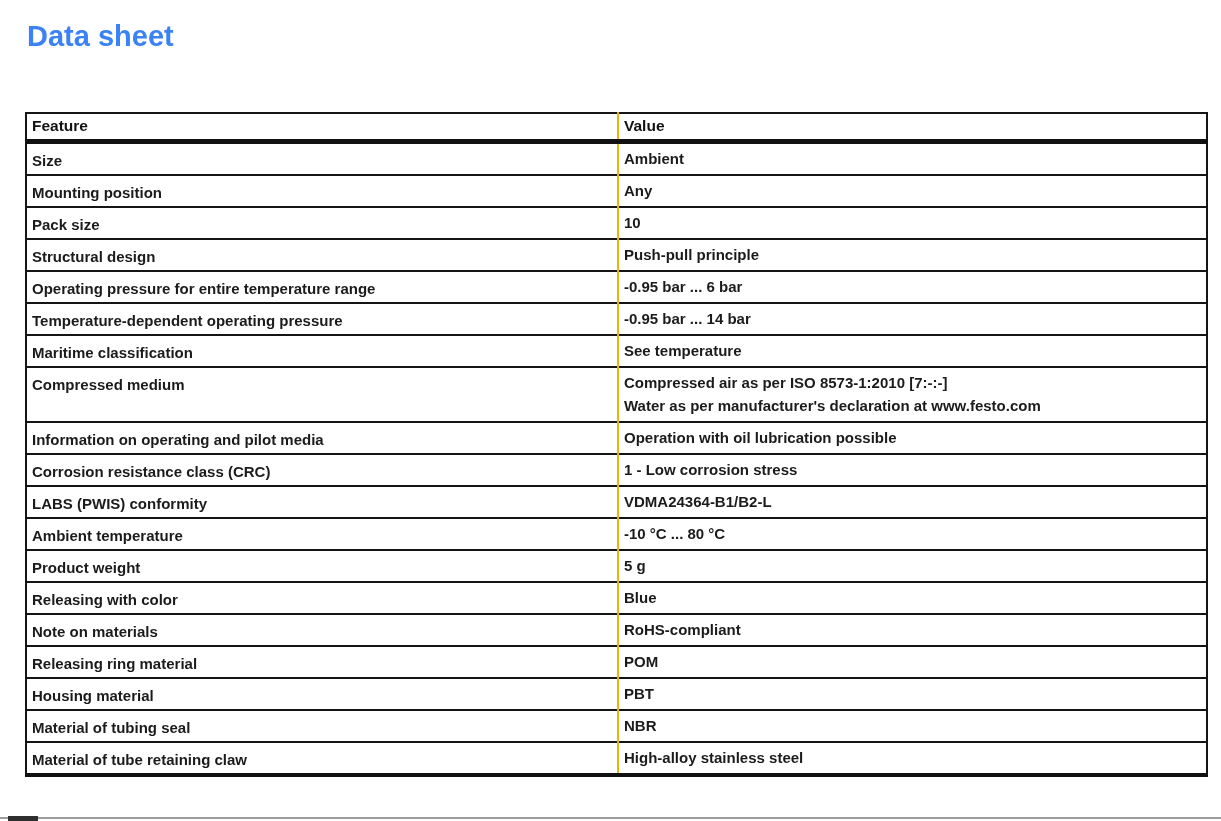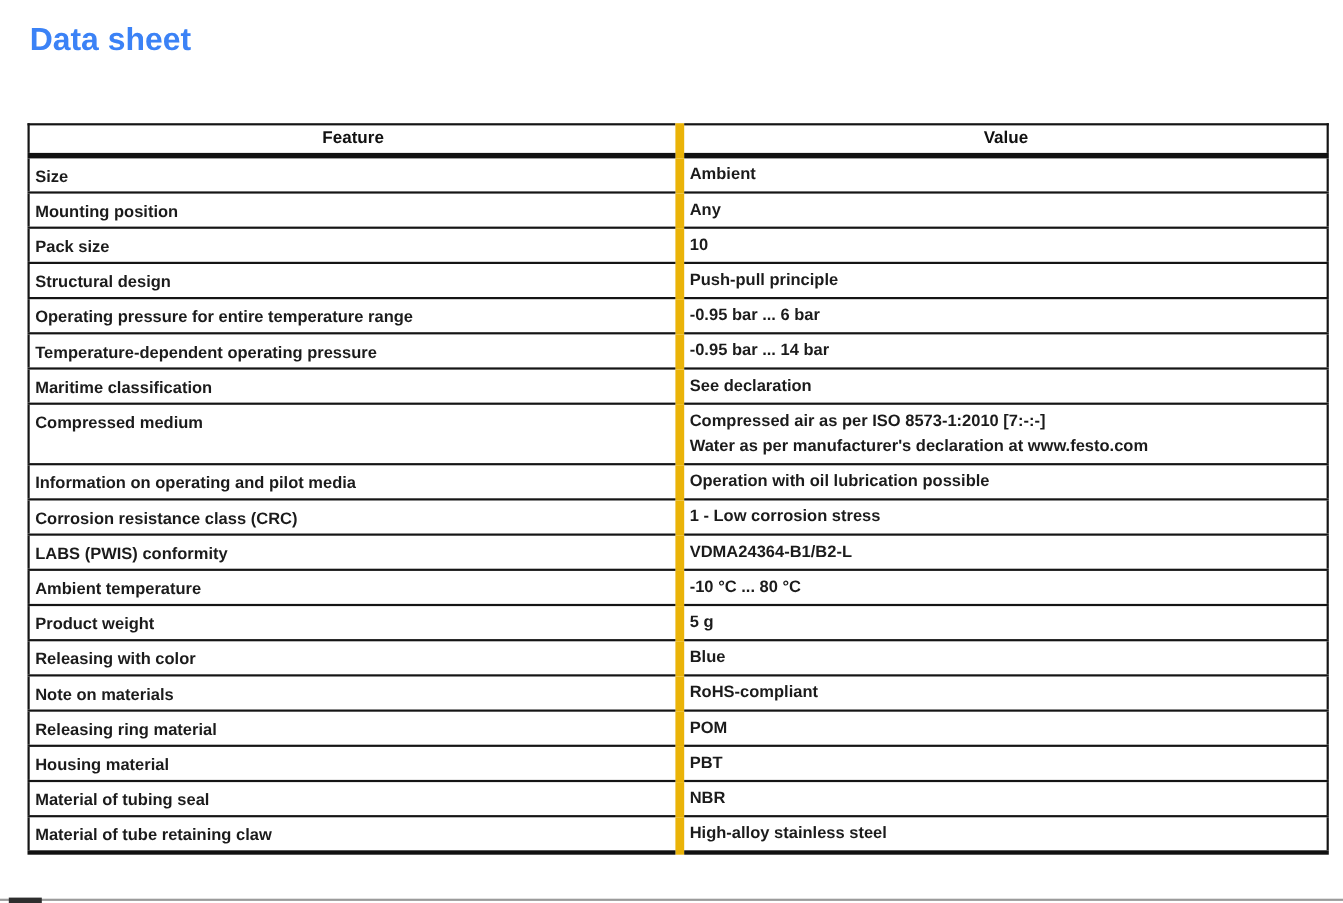--- a/index.html
+++ b/index.html
@@ -32,31 +32,31 @@
     table-layout: fixed;
     border-top: 2px solid #151515;
     border-left: 2px solid #151515;
     border-right: 2px solid #151515;
     border-bottom: 4px solid #111111;
     font-size: 15px;
     color: #1b1b1b;
   }
   table.datasheet col.col-feature { width: 592px; }
   table.datasheet th {
-    text-align: center;
+    text-align: left;
     font-weight: bold;
     font-size: 15.5px;
     color: #111111;
     height: 28px;
     padding: 2px 4px 2px 5px;
     border-bottom: 5px solid #111111;
     vertical-align: middle;
   }
   table.datasheet th + th,
-  table.datasheet td + td { border-left: 8px solid #eab308; }
+  table.datasheet td + td { border-left: 2px solid #eab308; }
   table.datasheet td {
     height: 30px;
     padding: 2px 4px 2px 5px;
     border-top: 2px solid #151515;
     vertical-align: middle;
     line-height: 23px;
     font-weight: bold;
   }
   table.datasheet tbody tr:first-child td { border-top: none; }
   table.datasheet td.feature-cell { vertical-align: top; padding-top: 5px; }
@@ -118,21 +118,21 @@
         <tr>
           <td class="feature-cell">Operating pressure for entire temperature range</td>
           <td class="value-cell">-0.95 bar ... 6 bar</td>
         </tr>
         <tr>
           <td class="feature-cell">Temperature-dependent operating pressure</td>
           <td class="value-cell">-0.95 bar ... 14 bar</td>
         </tr>
         <tr>
           <td class="feature-cell">Maritime classification</td>
-          <td class="value-cell">See declaration</td>
+          <td class="value-cell">See temperature</td>
         </tr>
         <tr class="tall">
           <td class="feature-cell">Compressed medium</td>
           <td class="value-cell">Compressed air as per ISO 8573-1:2010 [7:-:-]
 Water as per manufacturer's declaration at www.festo.com</td>
         </tr>
         <tr>
           <td class="feature-cell">Information on operating and pilot media</td>
           <td class="value-cell">Operation with oil lubrication possible</td>
         </tr>

